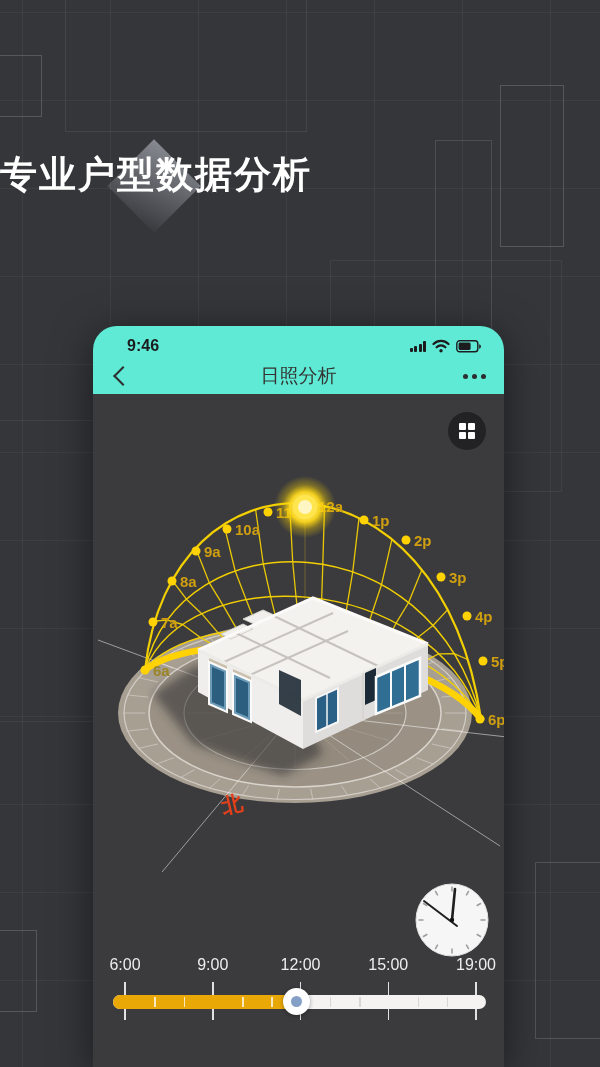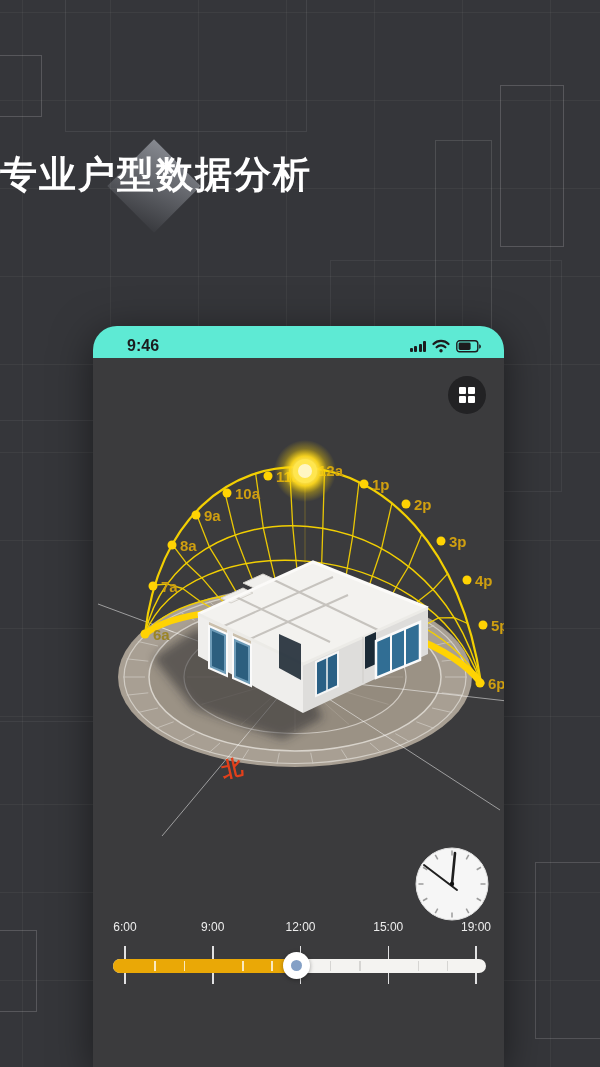--- a/index.html
+++ b/index.html
@@ -40,21 +40,21 @@
   .more-btn b{width:5px;height:5px;border-radius:50%;background:#2e2e30;}
   .canvas{flex:1;position:relative;background:#3b3b3d;}
   .scene{position:absolute;inset:0;}
   
   .grid-btn{position:absolute;left:355px;top:18px;width:38px;height:38px;border-radius:50%;
     background:#222224;display:flex;align-items:center;justify-content:center;cursor:pointer;}
   .grid-ic{display:grid;grid-template-columns:7px 7px;grid-template-rows:7px 7px;gap:2.5px;}
   .grid-ic i{background:#fff;border-radius:1px;}
   
   .slider{position:absolute;left:0;top:552px;width:411px;height:90px;}
-  .sl-label{position:absolute;transform:translateX(-50%);top:10px;color:#ededed;font-size:12px;}
+  .sl-label{position:absolute;transform:translateX(-50%);top:10px;color:#ededed;font-size:16px;}
   .sl-tick{position:absolute;top:36px;width:1.5px;height:38px;background:rgba(255,255,255,0.85);}
   .sl-track{position:absolute;left:20px;top:49px;width:373px;height:14px;border-radius:7px;
     background:#f4f3f1;cursor:pointer;}
   .sl-fill{position:absolute;left:0;top:0;height:14px;border-radius:7px 0 0 7px;background:#eaa806;}
   .sl-mtick{position:absolute;top:2px;width:1.5px;height:10px;}
   .sl-handle{position:absolute;top:42px;width:27px;height:27px;border-radius:50%;background:#ffffff;
     box-shadow:0 1px 4px rgba(0,0,0,0.35);display:flex;align-items:center;justify-content:center;
     cursor:grab;}
   .sl-handle i{width:11px;height:11px;border-radius:50%;background:#84a0c6;}
 </style>
@@ -88,20 +88,31 @@
         <path d="M1.5 5 A10.5 10.5 0 0 1 16.5 5" fill="none" stroke="#1c1c1e" stroke-width="2.2" stroke-linecap="round"></path>
         <path d="M4.6 8.3 A6.2 6.2 0 0 1 13.4 8.3" fill="none" stroke="#1c1c1e" stroke-width="2.2" stroke-linecap="round"></path>
         <circle cx="9" cy="11.8" r="1.7" fill="#1c1c1e"></circle>
       </svg>
       <svg width="26" height="13" viewBox="0 0 26 13">
         <rect x="0.8" y="0.8" width="21" height="11" rx="2.8" fill="none" stroke="#1c1c1e" stroke-width="1.4"></rect>
         <rect x="2.6" y="2.6" width="12" height="7.4" rx="1.4" fill="#1c1c1e"></rect>
         <path d="M23.2 4.2 v4.6 a2.4 2.4 0 0 0 0 -4.6" fill="#1c1c1e"></path>
       </svg>
     </span>
+  </div>
+  <div class="nav-bar">
+    <div class="back-btn">
+      <div class="chev"></div>
+    </div>
+    <div class="nav-title">日照分析</div>
+    <div class="more-btn">
+      <b></b>
+        <b></b>
+        <b></b>
+    </div>
   </div>
   <div class="canvas">
     <svg id="scene" class="scene" viewBox="0 0 411 673">
       <defs>
         <radialGradient id="sunGlow">
           <stop offset="0%" stop-color="#fffde8"></stop>
           <stop offset="25%" stop-color="#ffee7a"></stop>
           <stop offset="48%" stop-color="#ffd91e" stop-opacity="0.95"></stop>
           <stop offset="72%" stop-color="#ffd600" stop-opacity="0.35"></stop>
           <stop offset="100%" stop-color="#ffd600" stop-opacity="0"></stop>

